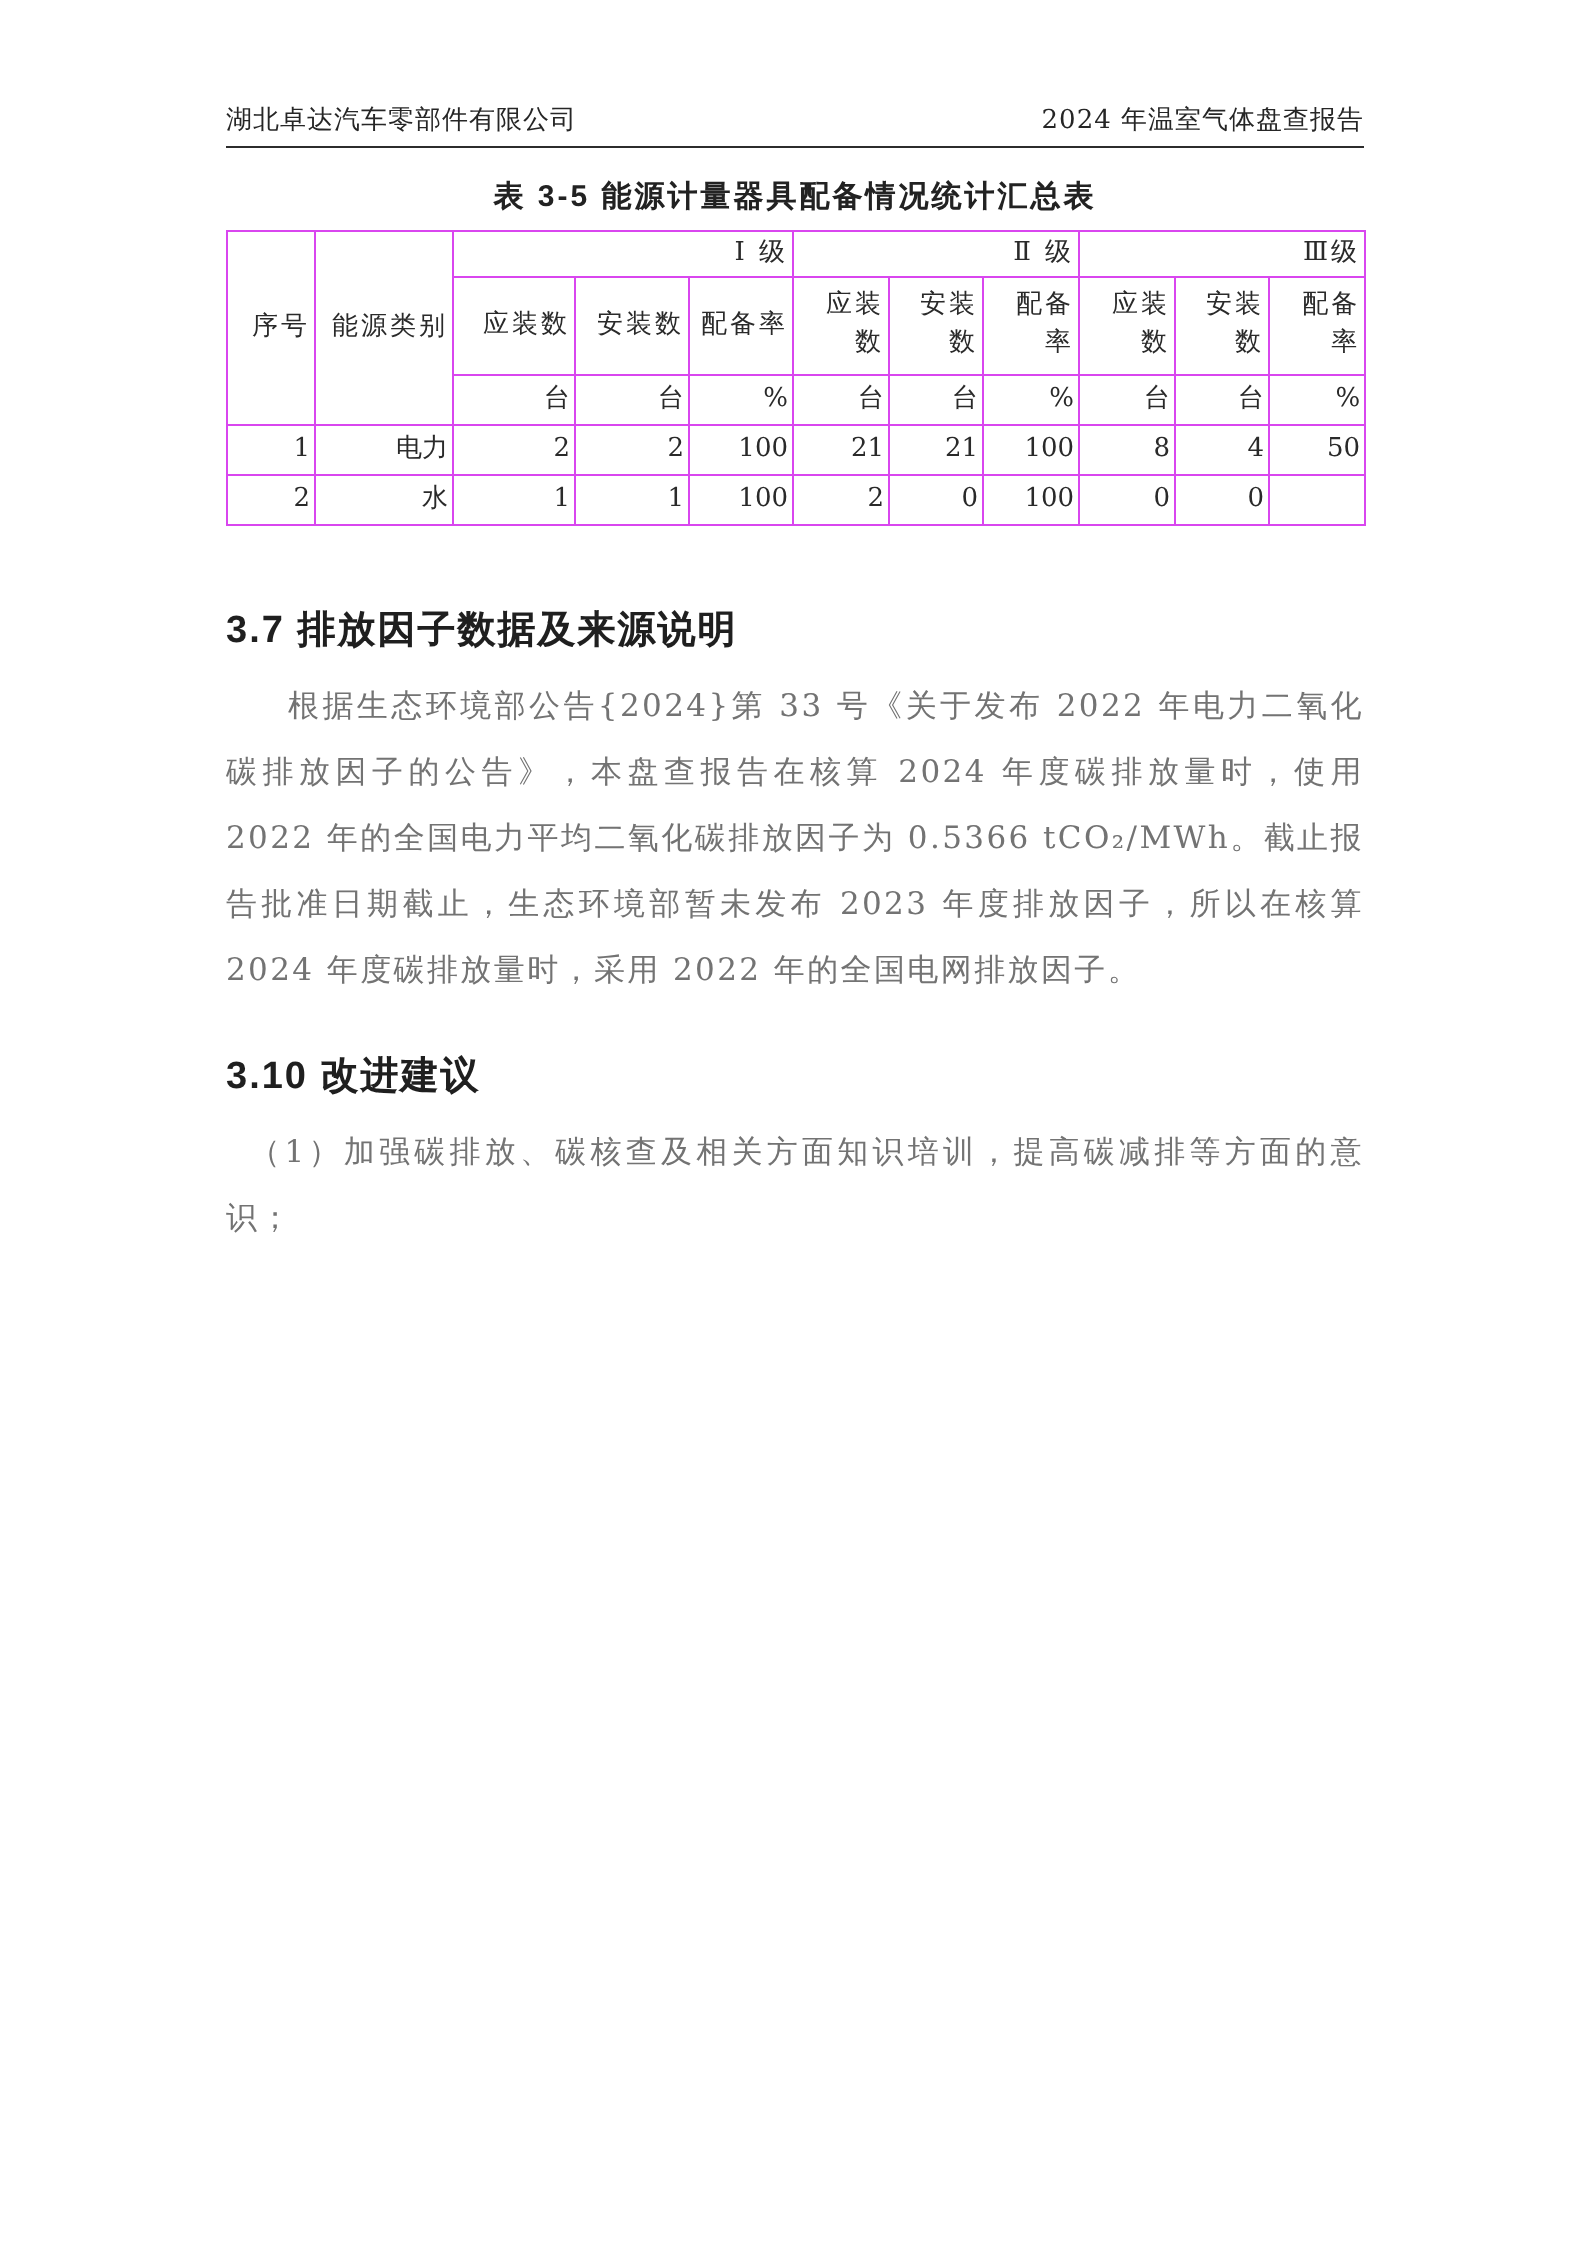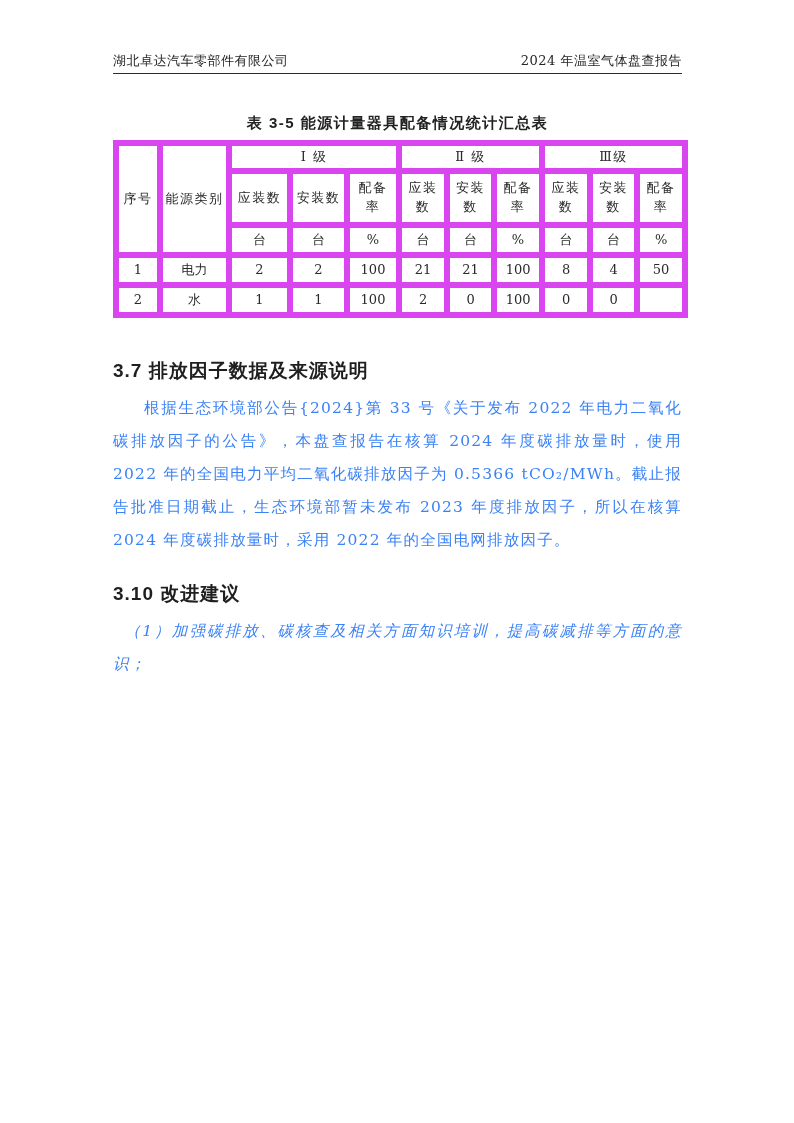--- a/index.html
+++ b/index.html
@@ -24,40 +24,40 @@
     font-size: 13px;
     letter-spacing: 0.5px;
     line-height: 17px;
   }
   .header-rule {
     border-bottom: 1.6px solid #2c2c2c;
     margin-top: 4px;
   }
   
   .table-title {
-    margin-top: 40px;
+    margin-top: 15px;
     text-align: center;
     font-family: "Liberation Sans", sans-serif;
     font-weight: bold;
     font-size: 15px;
     letter-spacing: 1.5px;
     color: #222222;
   }
   
   table.meter {
     margin-top: 7px;
     width: 569px;
     table-layout: fixed;
     border-collapse: collapse;
     font-size: 13px;
     color: #2a2a2a;
   }
   table.meter td {
-    border: 6px solid #d946ef;
-    text-align: center;
+    border: 1px solid #d946ef;
+    text-align: right;
     vertical-align: middle;
     padding: 1px 2px;
     letter-spacing: 1.5px;
     line-height: 1.45;
     overflow: hidden;
   }
   tr.level-row td { height: 20px; }
   tr.subhead-row td { height: 46px; }
   tr.unit-row td { height: 22px; letter-spacing: 0; }
   tr.data-row td { height: 22px; letter-spacing: 0; }
@@ -76,23 +76,23 @@
   .sec-39 h2 { margin-top: 21px; }
   .sec-310 h2 { margin-top: 24px; }
   
   p.body {
     margin: 0;
     font-size: 15.5px;
     line-height: 33px;
     letter-spacing: 1.2px;
     text-align: justify;
     text-indent: 2em;
-    color: #3b82f6;
+    color: #737373;
   }
-  p.body.indent-paren { text-indent: 0.75em; font-style: italic; }
+  p.body.indent-paren { text-indent: 0.75em; }
 </style>
 </head>
 <body>
 
 <div class="page">
 
   <div class="doc-header">
     <span>湖北卓达汽车零部件有限公司</span>
     <span>2024 年温室气体盘查报告</span>
   </div>

